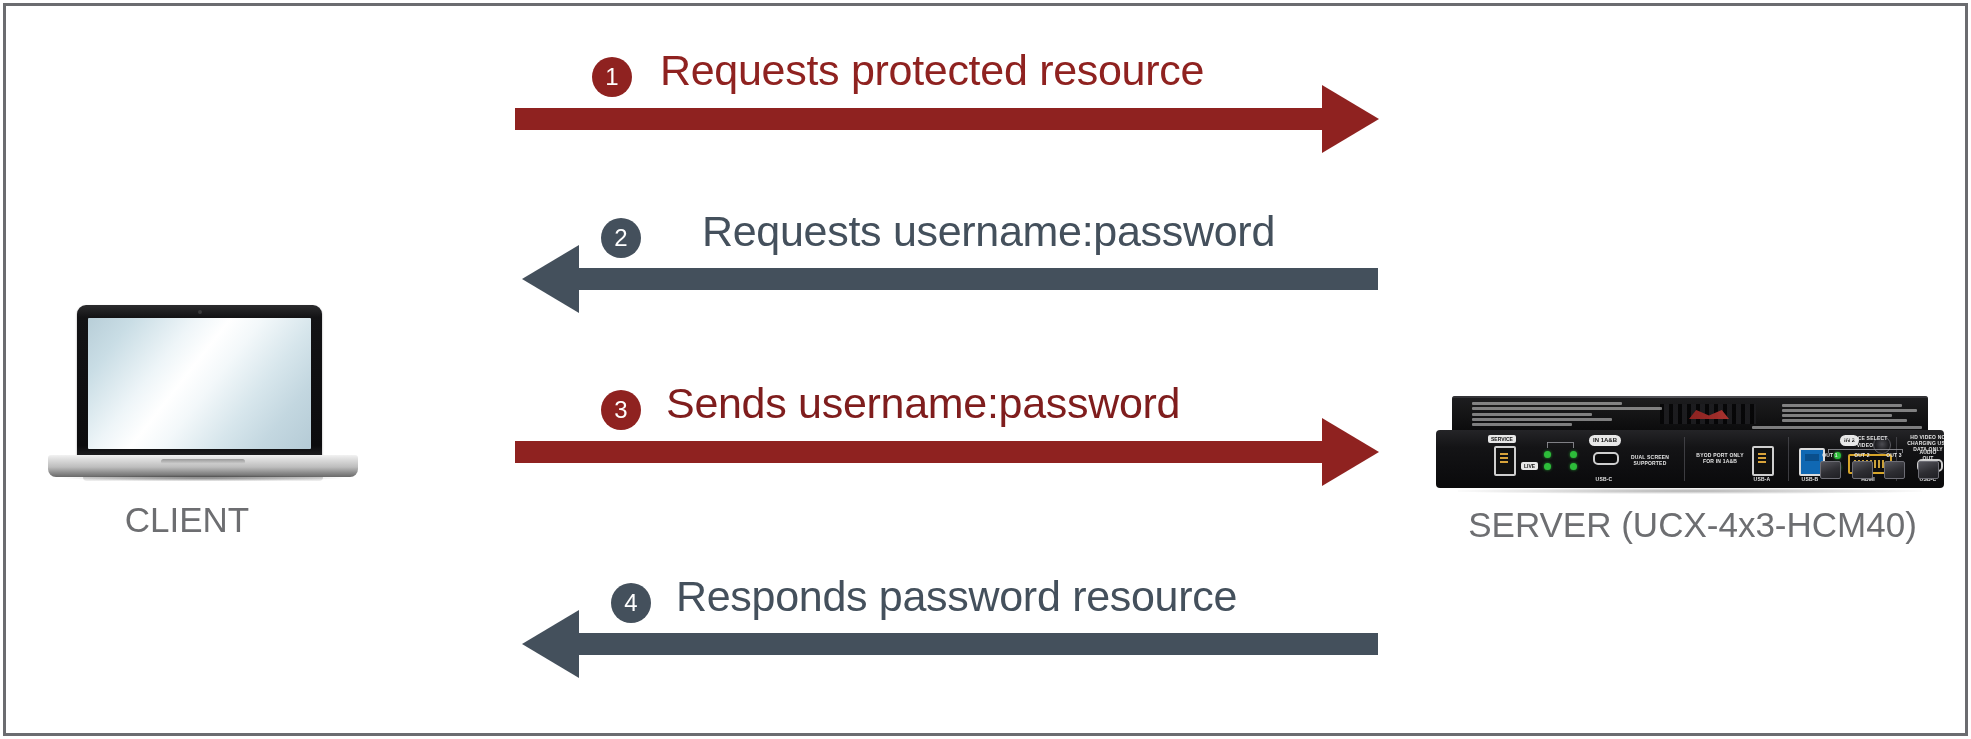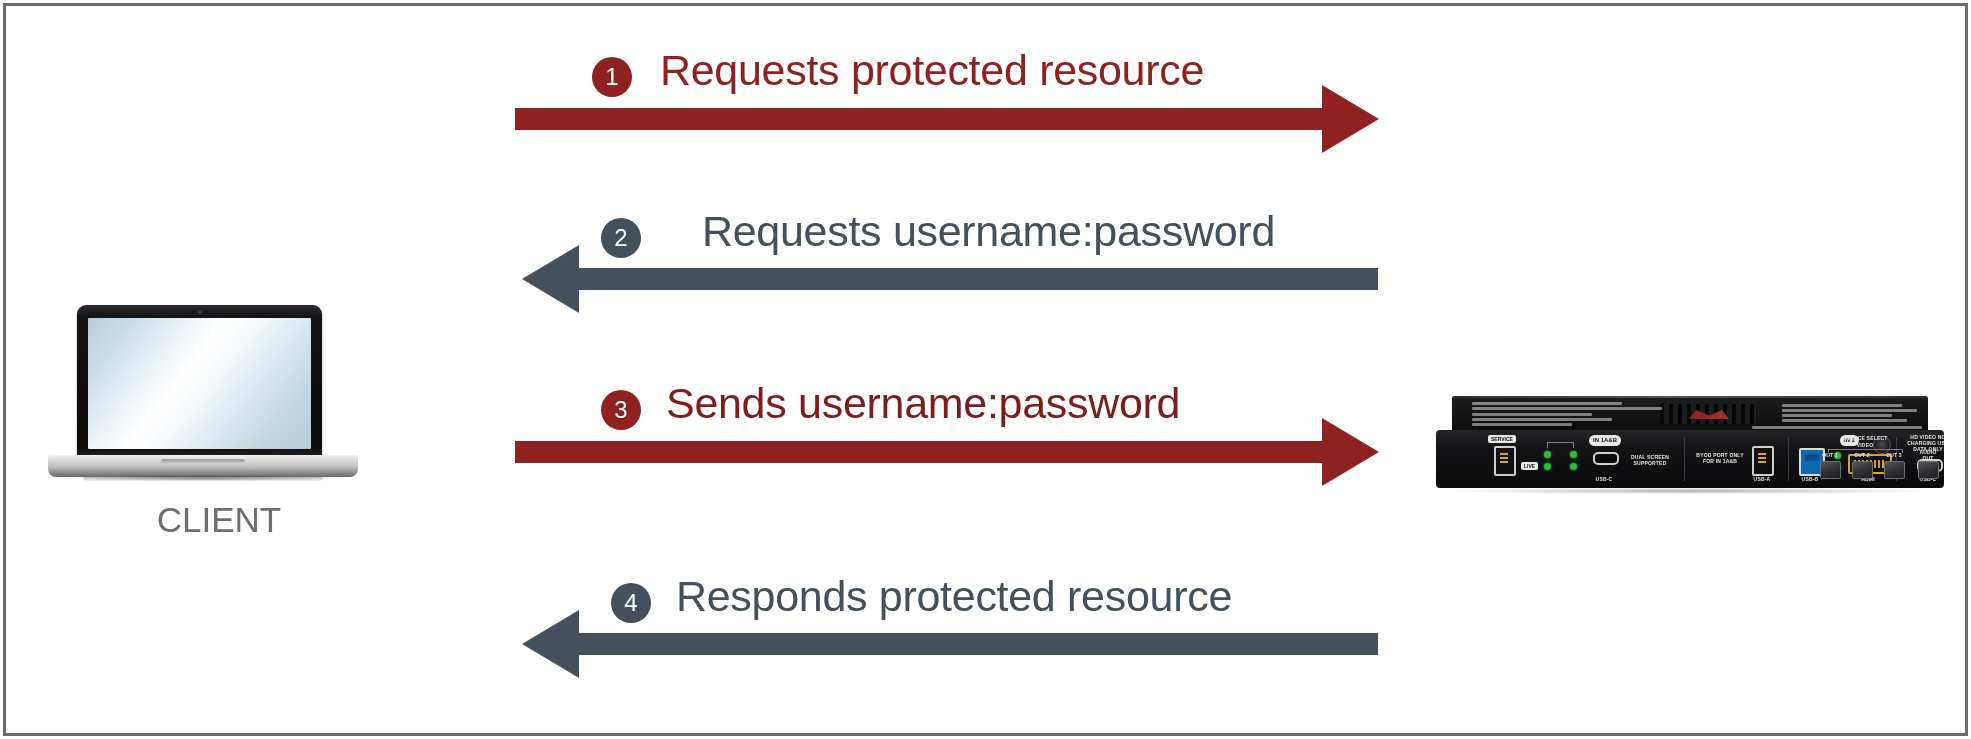--- a/index.html
+++ b/index.html
@@ -244,36 +244,36 @@
     <div class="arrow-shaft" style="left:515px;top:441px;width:808px;background:#8f2220;"></div>
     <div class="arrow-head" style="left:1322px;top:418px;border-left:57px solid #8f2220;"></div>
     <div class="badge" style="left:601px;top:390px;background:#8f2220;">3</div>
     <div class="flow-label" style="left:666px;top:379px;color:#7f1d1d;">Sends username:password</div>
   </div>
 
   <div class="flow-row arrow-wrap arrow-left">
     <div class="arrow-shaft" style="left:579px;top:633px;width:799px;background:#44505c;"></div>
     <div class="arrow-head" style="left:522px;top:610px;border-right:57px solid #44505c;"></div>
     <div class="badge" style="left:611px;top:583px;background:#44505c;">4</div>
-    <div class="flow-label" style="left:676px;top:572px;color:#44505c;">Responds protected resource</div>
+    <div class="flow-label" style="left:676px;top:572px;color:#44505c;">Responds password resource</div>
   </div>
 
   <div id="laptop">
     <div class="lid">
       <div class="lid-cam"></div>
       <div class="lid-screen"></div>
     </div>
     <div class="base">
       <div class="base-notch"></div>
     </div>
     <div class="base-foot"></div>
     <div class="base-shadow"></div>
   </div>
 
-  <div class="caption" style="left:64px;top:500px;width:310px;">CLIENT</div>
+  <div class="caption" style="left:32px;top:500px;width:310px;">CLIENT</div>
 
   <div id="server">
 
     <div class="dev-top">
       <div class="vent"></div>
       <div class="brandmark"></div>
 
       <div class="toptext" style="left:20px;top:6px;width:150px;"></div>
       <div class="toptext" style="left:20px;top:11px;width:190px;"></div>
       <div class="toptext" style="left:20px;top:17px;width:120px;"></div>
@@ -354,14 +354,15 @@
       <div class="micro" style="left:84px;top:22px;width:24px;">OUT 3</div>
       <div class="btn-sq" style="left:86px;top:31px;"></div>
 
       <div class="micro" style="left:116px;top:19px;width:28px;white-space:normal;">AUDIO OUT</div>
       <div class="btn-sq" style="left:120px;top:31px;"></div>
     </div>
 
     <div class="dev-shadow"></div>
   </div>
 
+  <div class="caption" style="left:1440px;top:505px;width:505px;">SERVER (UCX-4x3-HCM40)</div>
 
 </div>
 
 </body></html>

